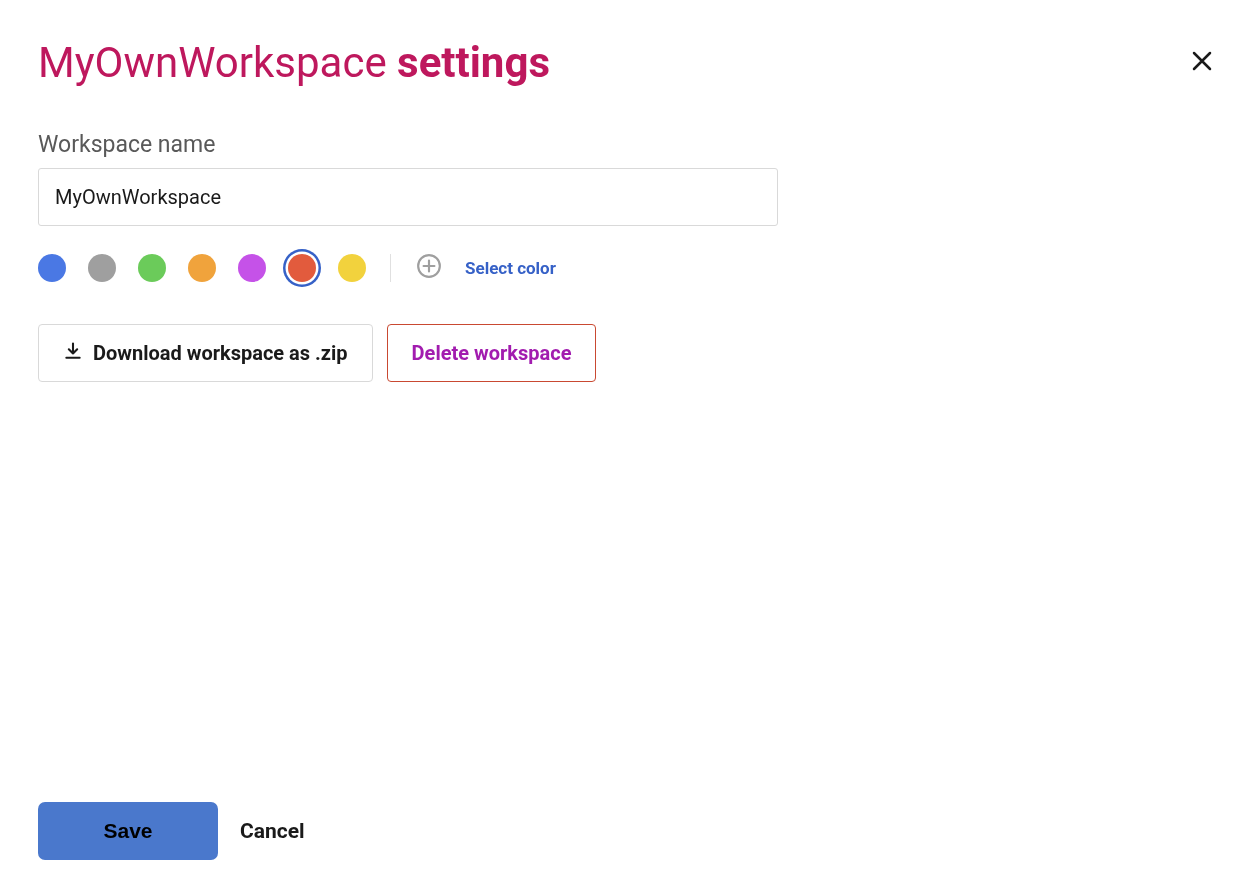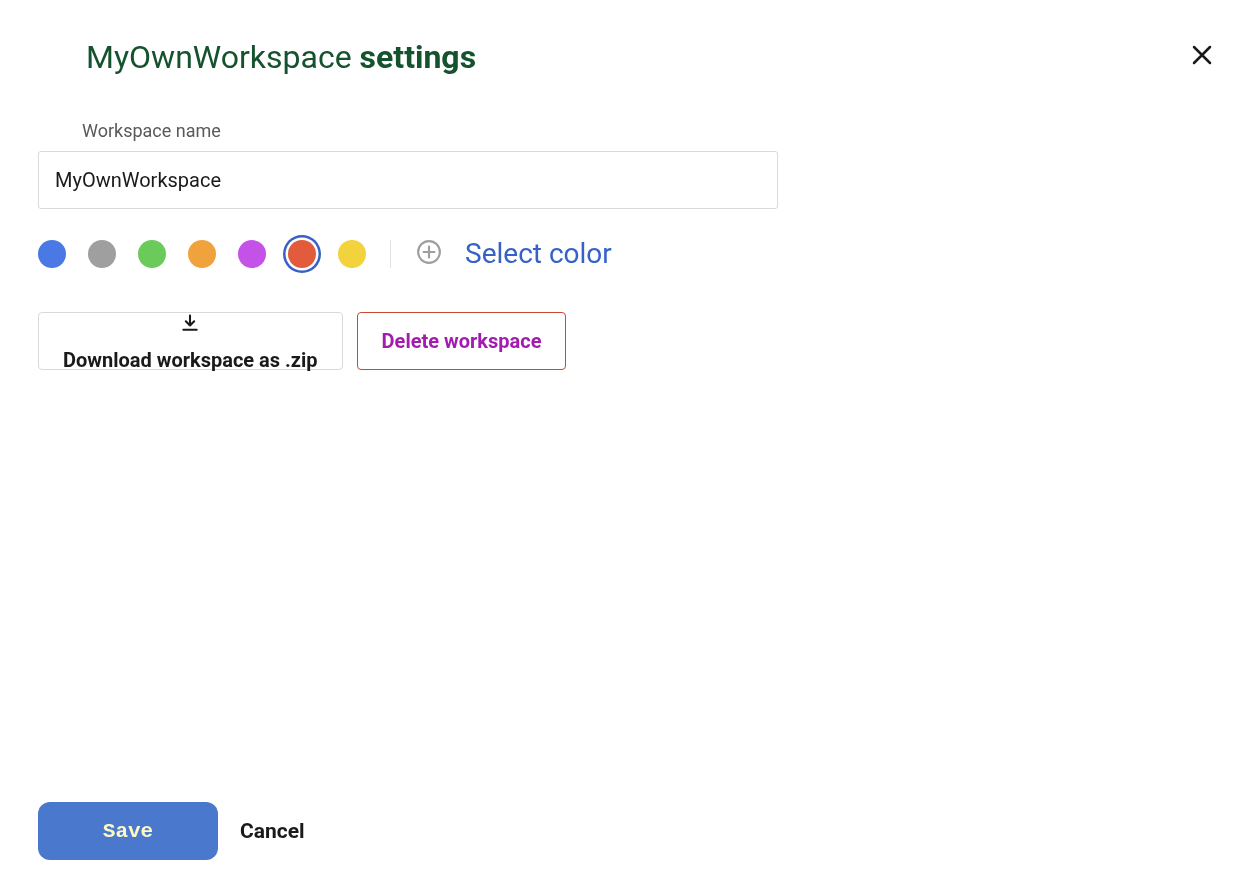--- a/index.html
+++ b/index.html
@@ -15,48 +15,46 @@
       position: relative;
       padding: 38px;
     }
     .header {
       display: flex;
       justify-content: space-between;
       align-items: center;
       margin-bottom: 44px;
     }
     .title {
-      font-size: 32px;
-      color: #14532d;
+      font-size: 42px;
+      color: #be185d;
       font-weight: 400;
-      margin-left: 48px;
     }
     .title .bold {
       font-weight: 700;
     }
     .close-btn {
       cursor: pointer;
       padding: 4px;
     }
     .close-btn svg {
       width: 24px;
       height: 24px;
       stroke: #1a1a1a;
       stroke-width: 2.5;
       stroke-linecap: round;
     }
     .form-section {
       margin-bottom: 28px;
     }
     .label {
-      font-size: 18px;
+      font-size: 23px;
       color: #595959;
       margin-bottom: 10px;
       display: block;
-      margin-left: 44px;
     }
     .text-input {
       width: 740px;
       height: 58px;
       border: 1px solid #d9d9d9;
       border-radius: 3px;
       padding: 0 16px;
       font-size: 20px;
       color: #1a1a1a;
       font-family: inherit;
@@ -91,23 +89,24 @@
       align-items: center;
       justify-content: center;
       cursor: pointer;
       flex-shrink: 0;
     }
     .add-icon svg {
       width: 26px;
       height: 26px;
     }
     .select-color-link {
-      font-size: 28px;
+      font-size: 17px;
       color: #3661c7;
       cursor: pointer;
+      font-weight: bold;
     }
     .actions-row {
       display: flex;
       gap: 14px;
       margin-top: 42px;
     }
     .btn {
       display: inline-flex;
       align-items: center;
       gap: 10px;
@@ -115,52 +114,50 @@
       height: 58px;
       border-radius: 4px;
       font-size: 20px;
       font-weight: 700;
       cursor: pointer;
       background: #fff;
     }
     .btn-outline {
       border: 1px solid #d9d9d9;
       color: #1a1a1a;
-      flex-direction: column;
     }
     .btn-danger {
       border: 1px solid #c94931;
       color: #a21caf;
     }
     .download-icon svg {
       width: 20px;
       height: 20px;
     }
     .footer {
       position: absolute;
       bottom: 26px;
       left: 38px;
       display: flex;
       align-items: center;
       gap: 22px;
     }
     .btn-primary {
       background: #4a78cc;
-      color: #fef9c3;
+      color: #000000;
       border: none;
       height: 58px;
       width: 180px;
       display: flex;
       align-items: center;
       justify-content: center;
       font-size: 21px;
       font-weight: 700;
       cursor: pointer;
-      border-radius: 12px;
-      font-family: Liberation Mono, monospace;
+      border-radius: 7px;
     }
     .cancel-link {
       font-size: 21px;
       font-weight: 700;
       color: #1a1a1a;
       cursor: pointer;
     }
   </style>
 </head>
 <body>

